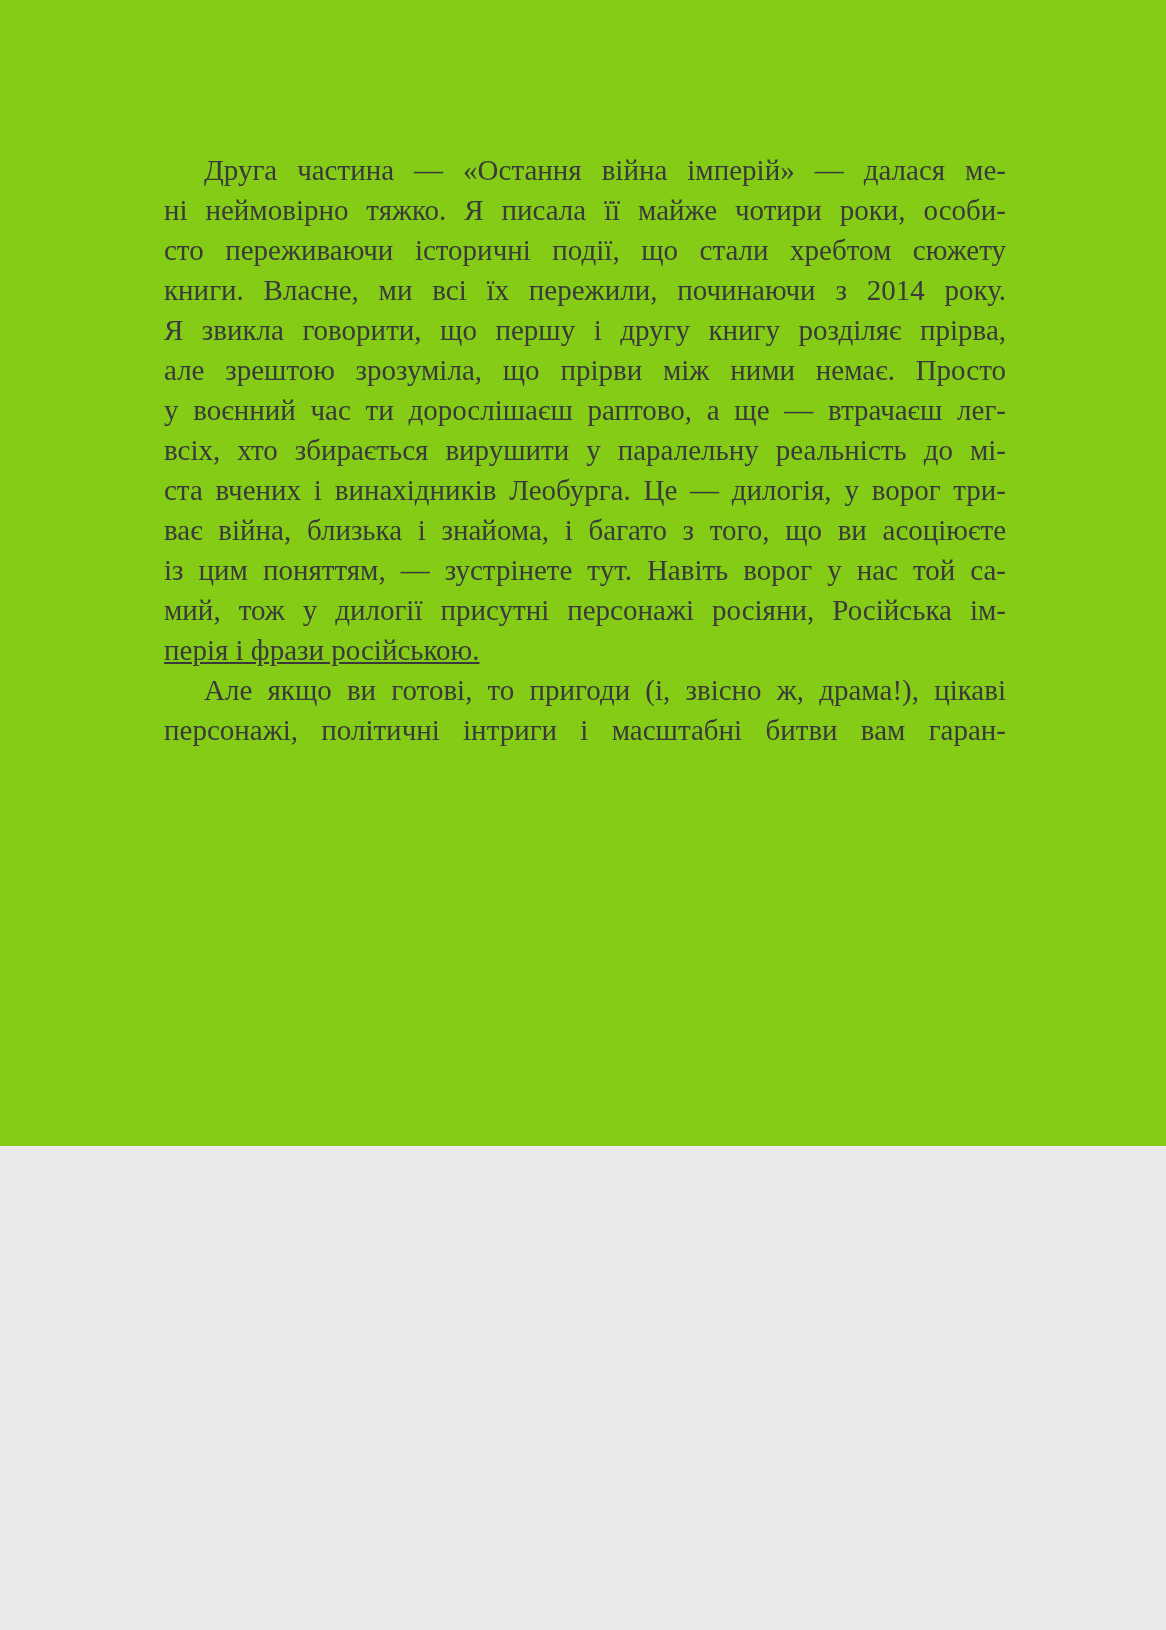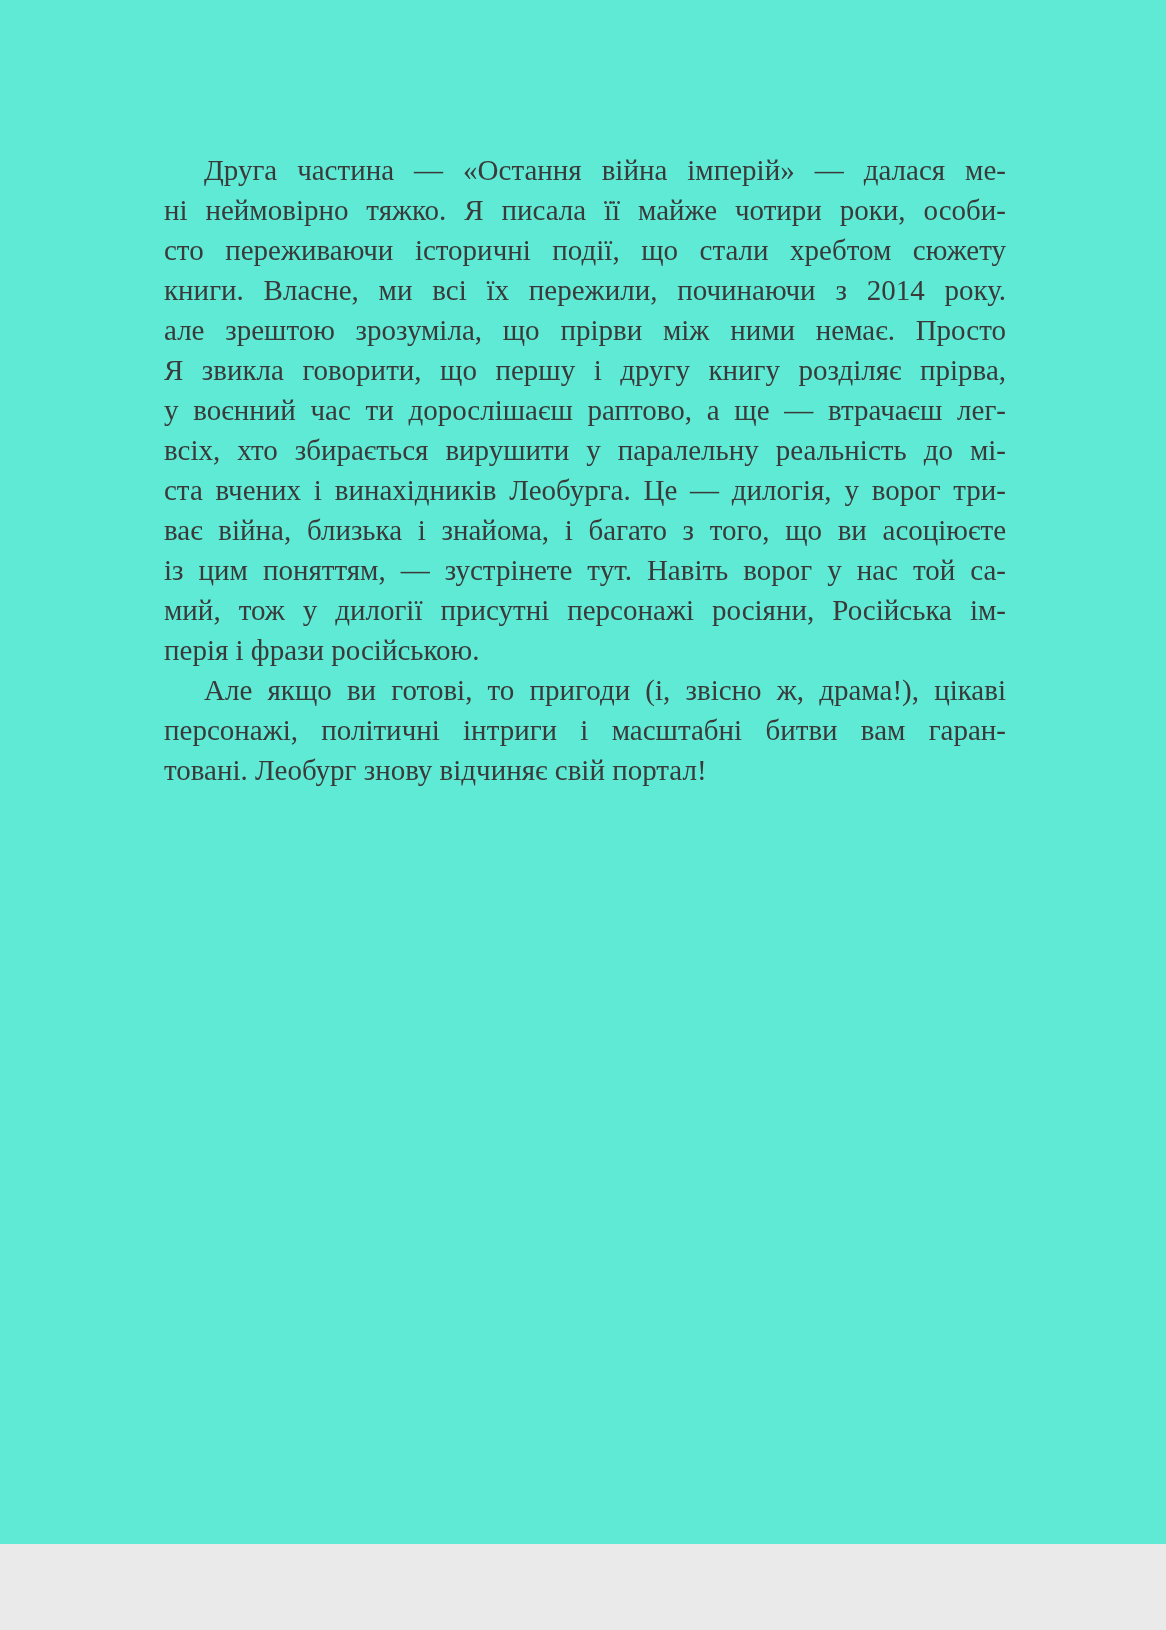--- a/index.html
+++ b/index.html
@@ -8,22 +8,22 @@
   }
   body {
     width: 1166px;
     height: 1630px;
     background: #eaeaea;
     overflow: hidden;
   }
   .book-page {
     position: relative;
     width: 1166px;
-    height: 1544px;
-    background: #5eead4;
+    height: 1146px;
+    background: #84cc16;
   }
   .text-block {
     position: absolute;
     left: 164px;
     top: 150px;
     width: 842px;
     font-family: "Liberation Serif", "DejaVu Serif", serif;
     font-size: 29px;
     line-height: 40px;
     color: #3a3a3a;
@@ -36,41 +36,41 @@
   .text-line {
     text-align: justify;
     text-align-last: justify;
     white-space: normal;
   }
   .text-line.para-start {
     text-indent: 40px;
   }
   .text-line.para-end {
     text-align-last: left;
+    text-decoration: underline;
   }
 </style>
 </head>
 <body>
 
 <div class="book-page">
   <div class="text-block" style="color: rgb(58, 58, 58);">
       <div class="paragraph">
         <div class="text-line para-start">Друга частина — «Остання війна імперій» — далася ме-</div>
         <div class="text-line">ні неймовірно тяжко. Я писала її майже чотири роки, особи-</div>
         <div class="text-line">сто переживаючи історичні події, що стали хребтом сюжету</div>
         <div class="text-line">книги. Власне, ми всі їх пережили, починаючи з 2014 року.</div>
+        <div class="text-line">Я звикла говорити, що першу і другу книгу розділяє прірва,</div>
         <div class="text-line">але зрештою зрозуміла, що прірви між ними немає. Просто</div>
-        <div class="text-line">Я звикла говорити, що першу і другу книгу розділяє прірва,</div>
         <div class="text-line">у воєнний час ти дорослішаєш раптово, а ще — втрачаєш лег-</div>
         <div class="text-line">всіх, хто збирається вирушити у паралельну реальність до мі-</div>
         <div class="text-line">ста вчених і винахідників Леобурга. Це — дилогія, у ворог три-</div>
         <div class="text-line">ває війна, близька і знайома, і багато з того, що ви асоціюєте</div>
         <div class="text-line">із цим поняттям, — зустрінете тут. Навіть ворог у нас той са-</div>
         <div class="text-line">мий, тож у дилогії присутні персонажі росіяни, Російська ім-</div>
         <div class="text-line para-end">перія і фрази російською.</div>
       </div>
       <div class="paragraph">
         <div class="text-line para-start">Але якщо ви готові, то пригоди (і, звісно ж, драма!), цікаві</div>
         <div class="text-line">персонажі, політичні інтриги і масштабні битви вам гаран-</div>
-        <div class="text-line para-end">товані. Леобург знову відчиняє свій портал!</div>
       </div>
     </div>
 </div>
 
 </body></html>

